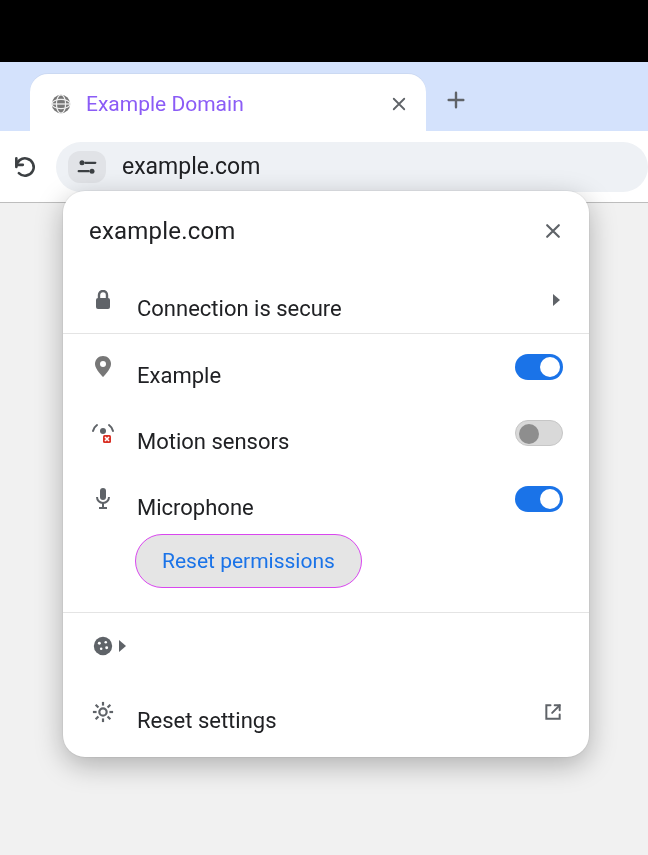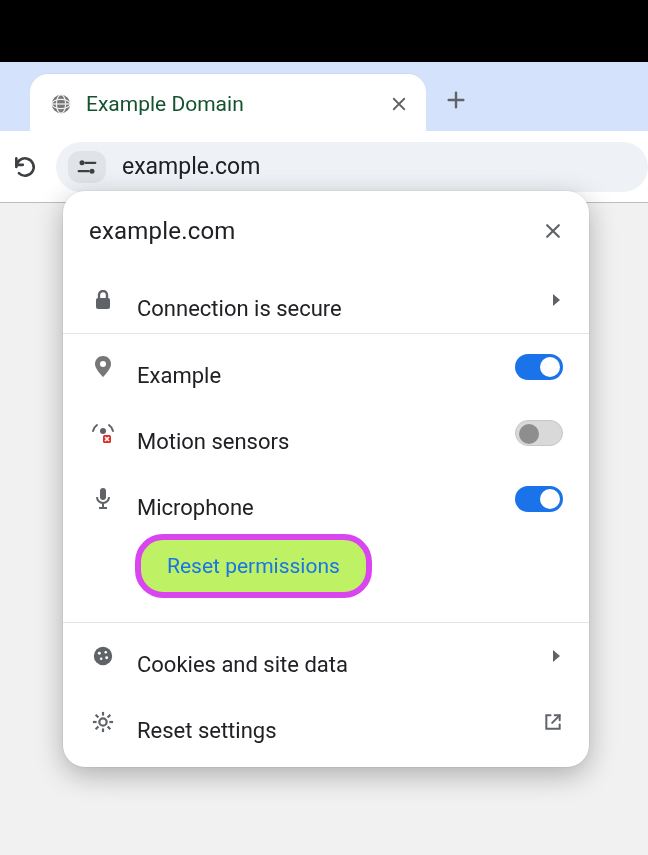--- a/index.html
+++ b/index.html
@@ -5,21 +5,21 @@
   * { box-sizing: border-box; margin: 0; padding: 0; font-family: -apple-system, BlinkMacSystemFont, "Segoe UI", Roboto, Arial, sans-serif; }
   html, body { width: 648px; height: 855px; overflow: hidden; background: #f1f1f1; }
   .black-bar { width: 100%; height: 62px; background: #000; }
   .tabbar { width: 100%; height: 69px; background: #d4e2fc; position: relative; }
   .tab {
     position: absolute; left: 30px; top: 12px; height: 60px; width: 396px;
     background: #fff; border-radius: 18px 18px 0 0;
     display: flex; align-items: center; padding-left: 20px; gap: 14px;
     box-shadow: 0 -1px 0 rgba(0,0,0,.04);
   }
-  .tab-title { font-size: 21px; color: #14532d; }
+  .tab-title { font-size: 21px; color: #8b5cf6; }
   .tab-close { position: absolute; right: 18px; top: 50%; transform: translateY(-50%); font-size: 22px; color: #5f6368; cursor: pointer; }
   .new-tab { position: absolute; left: 445px; top: 27px; font-size: 28px; color: #5f6368; cursor: pointer; }
   .toolbar {
     width: 100%; height: 72px; background: #fff; border-bottom: 1px solid #bdbdbd;
     display: flex; align-items: center; gap: 14px; padding-left: 8px;
   }
   .reload { width: 34px; height: 34px; display: flex; align-items: center; justify-content: center; cursor: pointer; }
   .omnibox {
     flex: 1; height: 50px; background: #eef1f5; border-radius: 25px;
     display: flex; align-items: center; padding-left: 12px; gap: 16px;
@@ -53,21 +53,21 @@
   .toggle .knob {
     position: absolute; width: 20px; height: 20px; border-radius: 50%; top: 3px;
     background: #fff;
   }
   .toggle.on { background: #1a73e8; }
   .toggle.on .knob { right: 3px; }
   .toggle.off { background: #d9d9d9; border:1px solid #c6c6c6; }
   .toggle.off .knob { left: 3px; background:#8e8e8e; }
   .reset-wrap { padding: 2px 0 24px 72px; }
   .reset-btn {
-    border: 6px solid #d946ef; color: #1a73e8; background: #bef264;
+    border: 1px solid #d946ef; color: #1a73e8; background: #e5e5e5;
     border-radius: 28px; padding: 14px 26px; font-size: 21px; cursor: pointer;
   }
   svg { display: block; }
 </style>
 </head>
 <body>
 
 <div class="black-bar"></div>
 
 <div class="tabbar">
@@ -196,21 +196,20 @@
     <div class="row">
       <span class="ico">
         <svg width="22" height="22" viewBox="0 0 24 24">
             <circle cx="12" cy="12" r="10" fill="#5f6368"></circle>
             <circle cx="8" cy="9" r="1.6" fill="#fff"></circle>
             <circle cx="15" cy="8" r="1.4" fill="#fff"></circle>
             <circle cx="10" cy="15" r="1.4" fill="#fff"></circle>
             <circle cx="16" cy="14" r="1.6" fill="#fff"></circle>
           </svg>
       </span>
-      <span class="label">Cookies and site data</span>
       <span class="chev">
         <svg width="12" height="14" viewBox="0 0 10 14">
             <path d="M1 1l7 6-7 6" fill="#5f6368"></path>
           </svg>
       </span>
     </div>
 
     <div class="row">
       <span class="ico">
         <svg width="22" height="22" viewBox="0 0 24 24">

